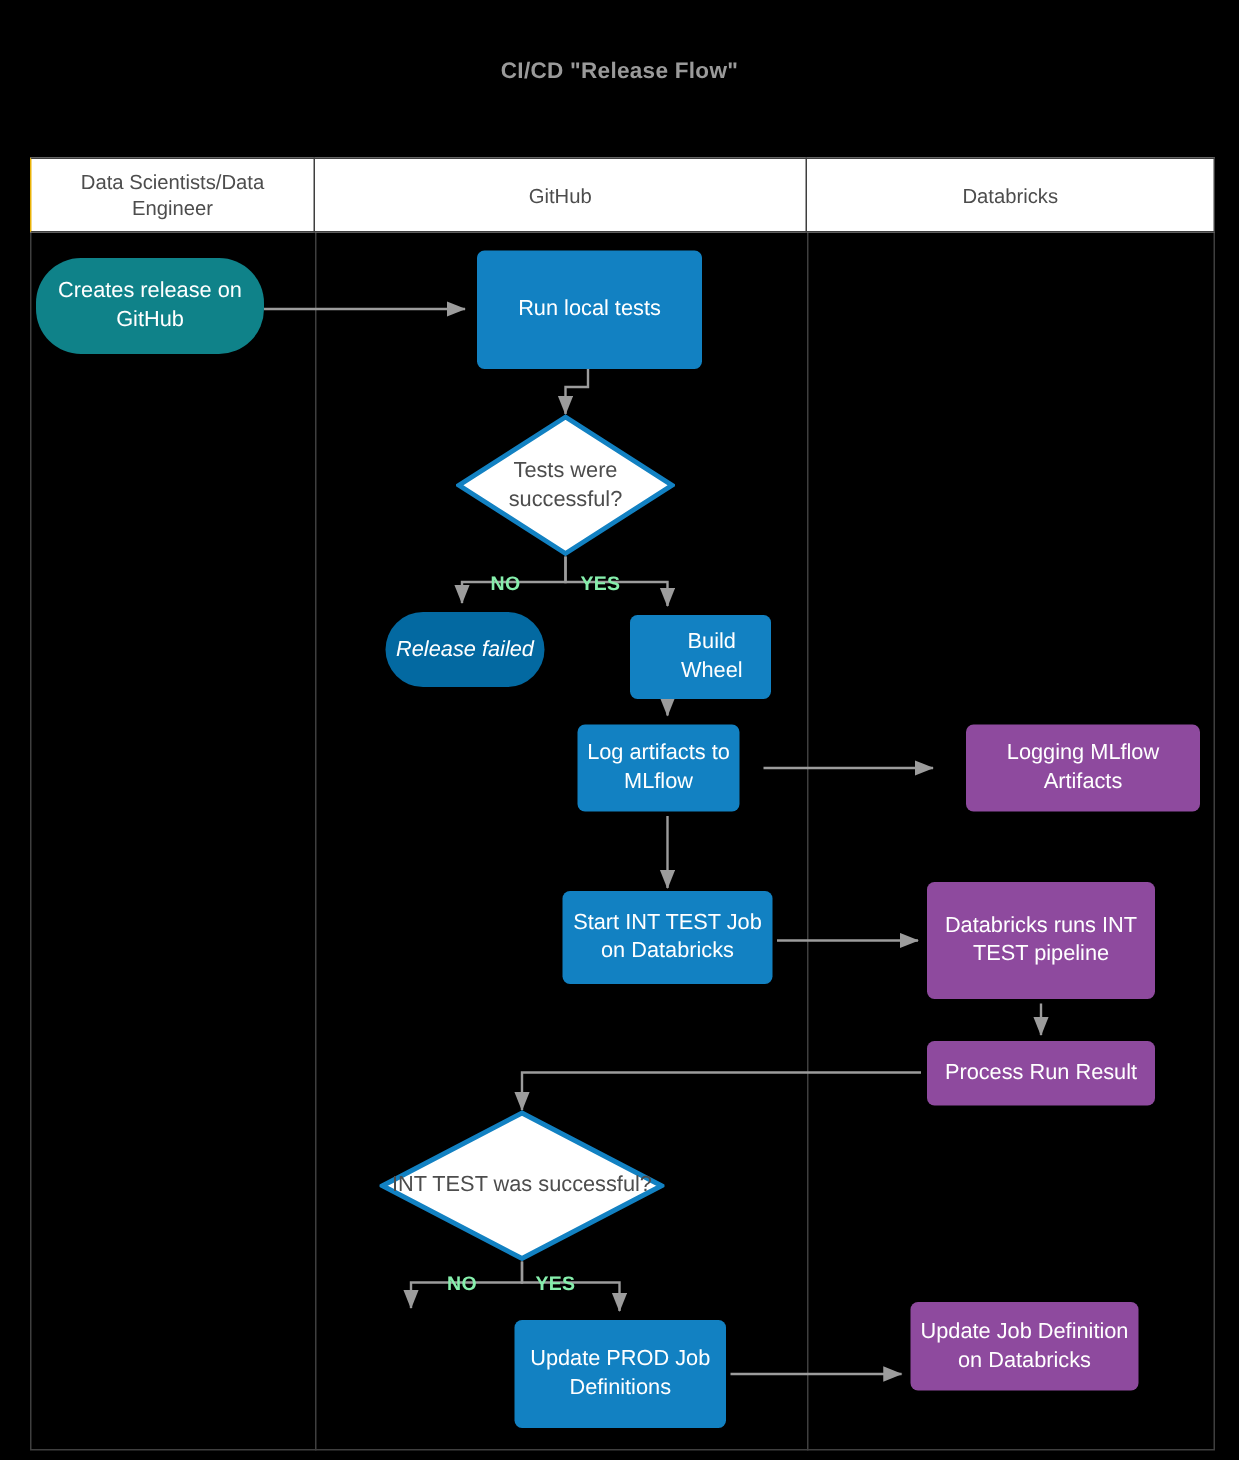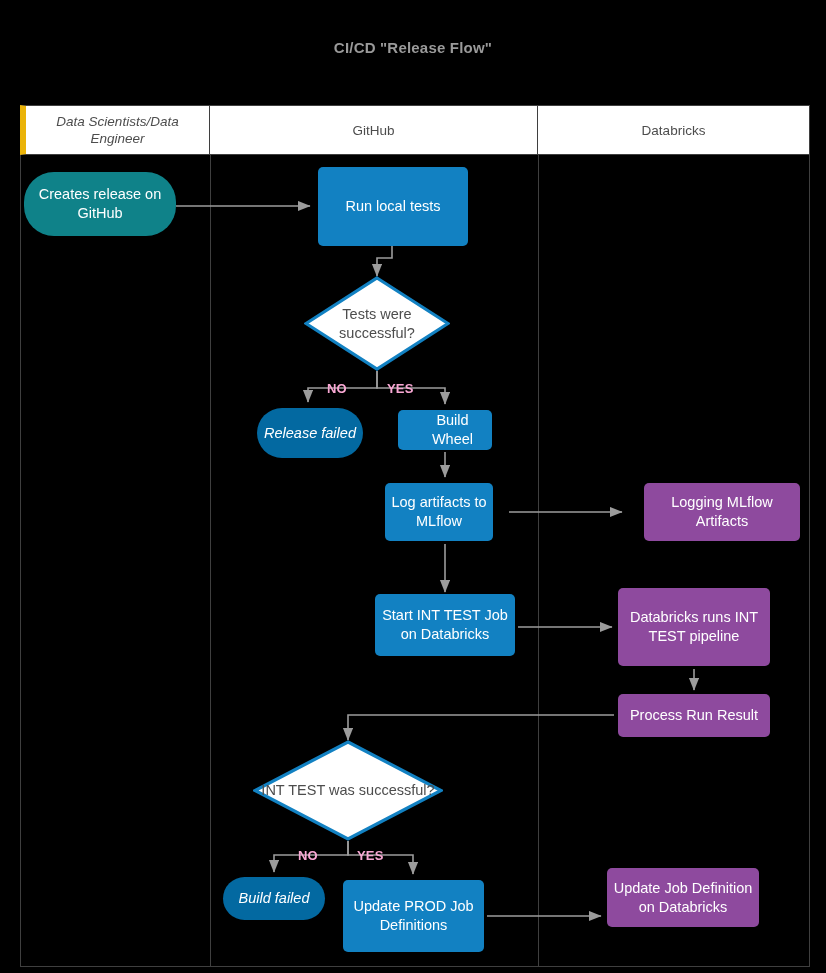--- a/index.html
+++ b/index.html
@@ -59,21 +59,21 @@
     box-sizing: border-box;
     display: flex;
     align-items: center;
     justify-content: center;
     text-align: center;
     color: #4d4d4d;
     font-size: 13.5px;
     line-height: 17px;
     padding: 0 4px;
   }
-  .lane-header:first-child { border-left: 6px solid #eab308; font-style: italic; }
+  .lane-header:first-child { border-left: 1px solid #eab308; }
   .lh-1 { width: 190px; }
   .lh-2 { width: 328px; }
   .lh-3 { width: 272px; }
 
   .lane-div {
     position: absolute;
     width: 1px;
     background: #3f3f3f;
     top: 155px;
     height: 812px;
@@ -112,21 +112,21 @@
     text-align: center;
     color: #4d4d4d;
     font-size: 14.5px;
     line-height: 19px;
     pointer-events: none;
   }
 
   
   .edge-label {
     position: absolute;
-    color: #f9a8d4;
+    color: #86efac;
     font-size: 13px;
     font-weight: bold;
     letter-spacing: 0.2px;
   }
 
   
   #edges {
     position: absolute;
     left: 0; top: 0;
     width: 826px; height: 973px;
@@ -194,34 +194,33 @@
 
   <div class="diamond-wrap" style="left:304px; top:276px; width:146px; height:95px;text-decoration:underline;">
     <svg width="146" height="95" viewBox="0 0 146 95">
       <polygon points="73,2 144,47.5 73,93 2,47.5" fill="#ffffff" stroke="#1281c2" stroke-width="3.2"></polygon>
     </svg>
     <div class="diamond-label">Tests were successful?</div>
   </div>
 
   <div class="node node-pill" style="left:257px; top:408px; width:106px; height:50px;">Release failed</div>
 
-  <div class="node node-blue" style="left:398px; top:410px; width:94px; height:40px;padding-left:21px;">Build Wheel</div>
+  <div class="node node-blue" style="left:420px; top:410px; width:94px; height:56px;padding-left:21px;">Build Wheel</div>
 
   <div class="node node-blue" style="left:385px; top:483px; width:108px; height:58px;">Log artifacts to MLflow</div>
 
   <div class="node node-blue" style="left:375px; top:594px; width:140px; height:62px;">Start INT TEST Job on Databricks</div>
 
   <div class="diamond-wrap" style="left:253px; top:740px; width:190px; height:101px;">
     <svg width="190" height="101" viewBox="0 0 190 101">
       <polygon points="95,2 188,50.5 95,99 2,50.5" fill="#ffffff" stroke="#1281c2" stroke-width="3.2"></polygon>
     </svg>
     <div class="diamond-label">INT TEST was successful?</div>
   </div>
 
-  <div class="node node-pill" style="left:223px; top:877px; width:102px; height:43px;">Build failed</div>
 
   <div class="node node-blue" style="left:343px; top:880px; width:141px; height:72px;">Update PROD Job Definitions</div>
 
   <div class="node node-purple" style="left:628px; top:483px; width:156px; height:58px;margin-left:16px;">Logging MLflow Artifacts</div>
 
   <div class="node node-purple" style="left:618px; top:588px; width:152px; height:78px;">Databricks runs INT TEST pipeline</div>
 
   <div class="node node-purple" style="left:618px; top:694px; width:152px; height:43px;">Process Run Result</div>
 
   <div class="node node-purple" style="left:607px; top:868px; width:152px; height:59px;">Update Job Definition on Databricks</div>

